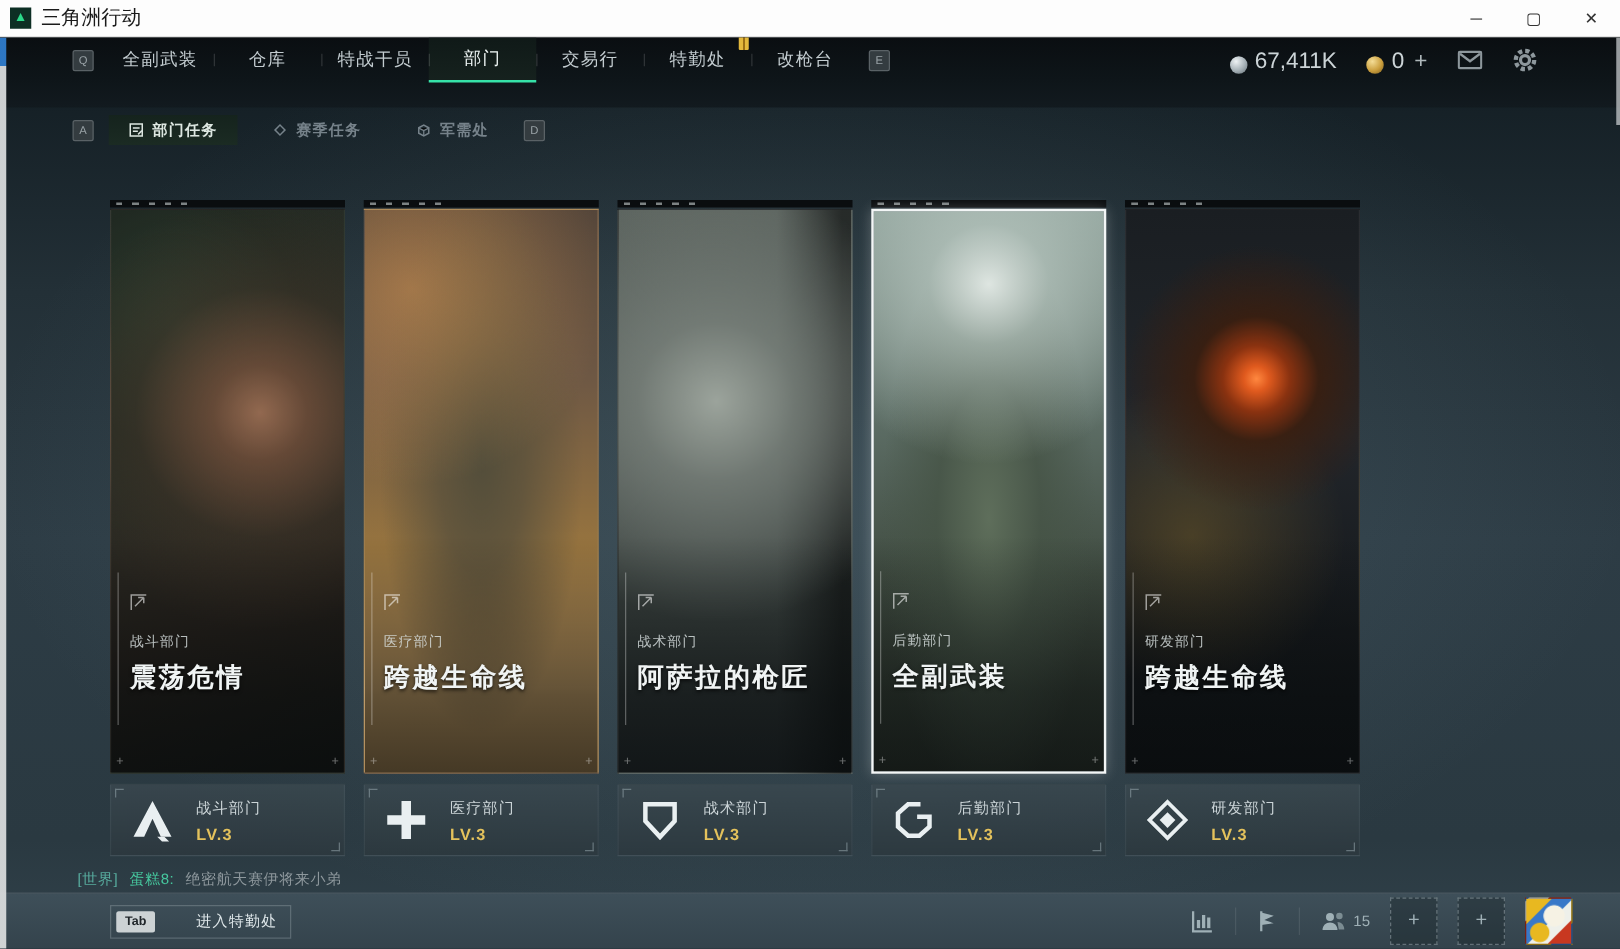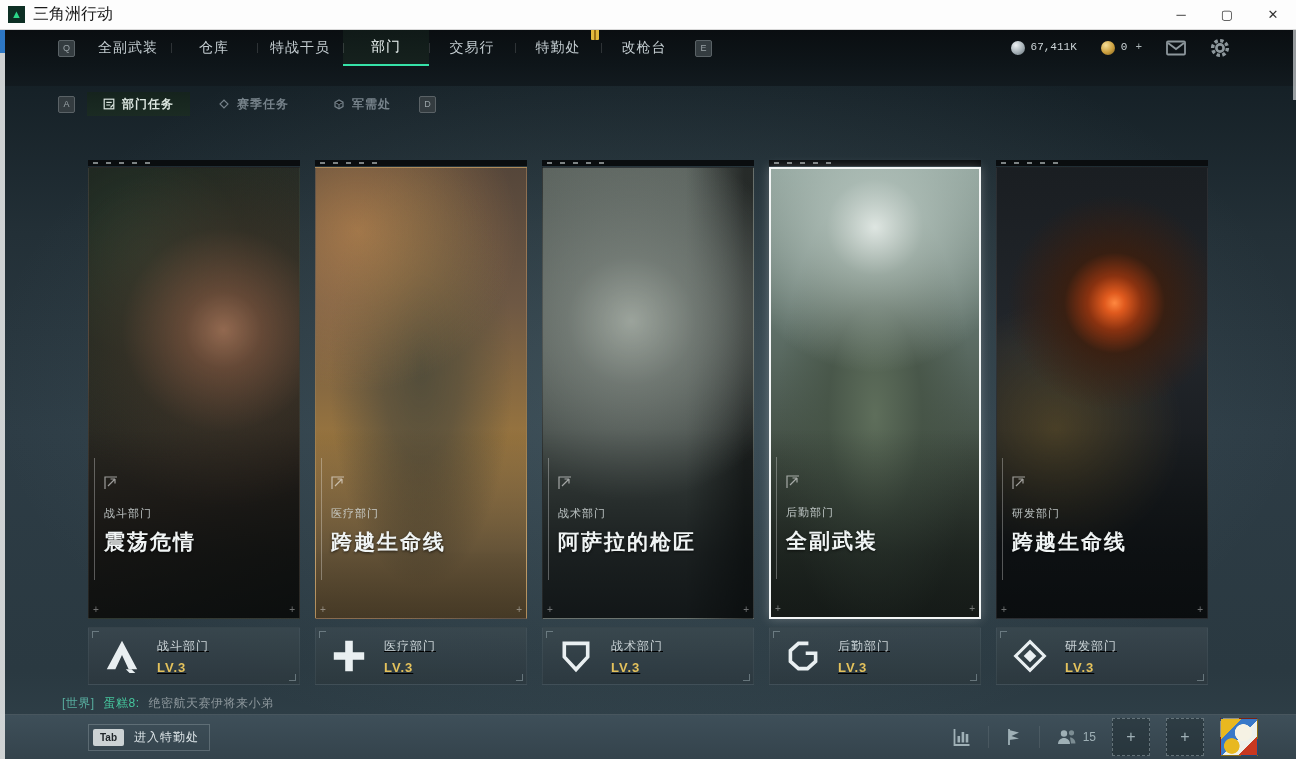--- a/index.html
+++ b/index.html
@@ -35,37 +35,37 @@
   .tab { position:relative; width:86px; display:flex; align-items:center; justify-content:center;
     font-size:14px; color:#c3ccd0; letter-spacing:1px; cursor:pointer; }
   .tab + .tab::before { content:""; position:absolute; left:0; top:13px; height:10px; width:1px; background:rgba(255,255,255,0.14); }
   .tab.active { background:linear-gradient(180deg, rgba(16,26,24,.95), rgba(22,34,30,.95));
     color:#eef5f4; border-bottom:2px solid #36e2a8; }
   .tab .goldbadge { position:absolute; top:-1px; right:2px; width:8px; height:11px;
     background:linear-gradient(90deg,#e3b83c 0 3px, #9a6f14 3px 5px, #e3b83c 5px); border-radius:1px; }
   .navrow .keybadge.right { margin-left:8px; }
 
   .navright { margin-left:auto; display:flex; align-items:center; gap:24px; padding-right:66px; }
-  .currency { display:flex; align-items:flex-start; gap:6px; font-size:11px; color:#ccd4d7; cursor:pointer;font-family:Liberation Mono, monospace; }
+  .currency { display:flex; align-items:flex-end; gap:6px; font-size:18px; color:#ccd4d7; cursor:pointer; }
   .coin { width:14px; height:14px; border-radius:50%; display:inline-block; }
   .coin.silver { background:radial-gradient(circle at 35% 30%, #eef2f4, #a5b0b6 55%, #616d73); }
   .coin.gold { background:radial-gradient(circle at 35% 30%, #f4dd96, #cb9f3e 55%, #7d5d1c); }
   .plus-suffix { color:#aeb7ba; margin-left:2px; }
   .icon-btn { color:#8d979c; display:flex; align-items:center; cursor:pointer; }
 
   
   .subnav { position:absolute; top:62px; left:58px; display:flex; align-items:center; gap:12px; height:24px; }
   .subtab { height:24px; display:flex; align-items:center; gap:7px; padding:0 16px;
     font-size:12px; color:#76828a; letter-spacing:1px; cursor:pointer;font-weight:bold; }
   .subtab.active { background:linear-gradient(180deg,#15231d,#1b2b23); color:#dde7e1; }
   .subtab svg { flex:0 0 auto; }
 
   
   .cards { position:absolute; top:130px; left:88px; display:flex; gap:15px; }
-  .cardcol { width:212px;text-decoration:underline; }
+  .cardcol { width:188px; }
   .topstrip { height:6px; background:#0a0d0f; position:relative; margin-bottom:1px; }
   .topstrip::after { content:""; position:absolute; left:5px; top:2px; width:58px; height:2px;
     background:repeating-linear-gradient(90deg, rgba(220,228,228,.55) 0 5px, transparent 5px 13px); }
   .cardimg { position:relative; height:452px; border:1px solid rgba(255,255,255,0.07); cursor:pointer; }
   .cardimg.selected { border:2px solid #f3f6f6; box-shadow:0 0 10px rgba(255,255,255,0.25); }
   .cardimg::before { content:""; position:absolute; inset:0;
     background:linear-gradient(180deg, transparent 58%, rgba(8,12,13,0.50) 86%, rgba(8,12,13,0.62) 100%); }
   .corner { position:absolute; bottom:3px; font-size:10px; color:rgba(255,255,255,0.4); }
   .corner.l { left:4px; } .corner.r { right:4px; }
   .vline { position:absolute; left:5px; bottom:38px; width:1px; height:122px; background:rgba(255,255,255,0.30); }
@@ -107,21 +107,21 @@
 
   
   .chatline { position:absolute; left:62px; top:665px; font-size:12px; letter-spacing:.5px; cursor:pointer; }
   .chat-channel { color:rgba(95,191,174,0.85); }
   .chat-user { color:#46c79e; margin-left:5px; }
   .chat-msg { color:#8d979c; margin-left:5px; }
 
   .bottombar { position:absolute; left:0; right:0; bottom:0; height:45px; display:flex; align-items:center;
     padding-left:88px; background:linear-gradient(180deg,#3e4f59,#34434c); border-top:1px solid rgba(255,255,255,0.10); }
   .tabkey { background:#ccd2d4; color:#20262a; font-size:10px; font-weight:bold; padding:3px 7px; border-radius:2px; margin-right:10px; }
-  .enter-wrap { display:flex; align-items:center; cursor:pointer; border:1px solid rgba(200,210,214,0.25); padding:4px 10px 4px 4px; }
+  .enter-wrap { display:flex; align-items:center; cursor:pointer; border:1px solid rgba(200,210,214,0.25); padding:4px 10px 4px 4px;gap:23px; }
   .enter-label { font-size:12px; color:#dfe7ea; letter-spacing:1px; }
   .botright { margin-left:auto; display:flex; align-items:center; gap:16px; padding-right:38px; }
   .bicon { color:#9fb0b6; display:flex; align-items:center; cursor:pointer; }
   .bsep { width:1px; height:22px; background:rgba(255,255,255,0.09); }
   .count { font-size:12px; color:#9fb0b6; margin-left:5px; }
   .dashed-btn { width:38px; height:38px; border:1px dashed rgba(170,185,190,0.45); background:rgba(18,28,32,0.35);
     display:flex; align-items:center; justify-content:center; color:#9fb0b6; font-size:16px; cursor:pointer; }
   .avatar { width:38px; height:38px; cursor:pointer; border:1px solid rgba(0,0,0,.4);
     background:
       radial-gradient(circle at 62% 38%, #f6f2e4 0 26%, transparent 28%),

